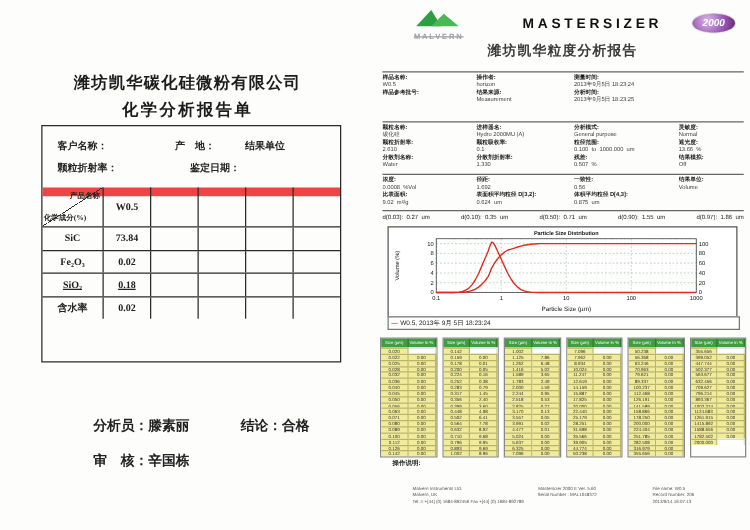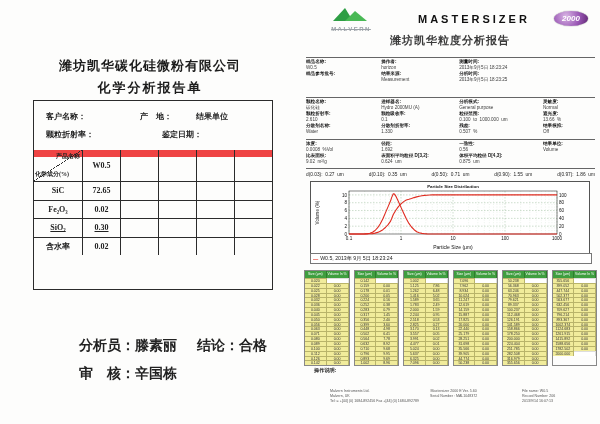--- a/index.html
+++ b/index.html
@@ -17,21 +17,21 @@
   .g-row{display:flex;border-bottom:1px solid #2b2b2b;}
   .g-row:last-child{border-bottom:none;justify-content:space-between;}
   .g-cell{border-right:1px solid #2b2b2b;display:flex;align-items:center;justify-content:center;
           font-size:8px;font-weight:bold;overflow:hidden;}
   .g-cell:last-child{border-right:none;}
   .c0{width:48px;flex:none;} .cx{flex:1;}
   #diag{position:relative;justify-content:flex-start;align-items:flex-start;
         background:linear-gradient(to bottom right,rgba(0,0,0,0) 49.4%,#2b2b2b 49.4%,#2b2b2b 50.6%,rgba(0,0,0,0) 50.6%);}
   #diag .dt{position:absolute;top:2px;right:2px;font-size:6px;font-weight:bold;}
   #diag .db{position:absolute;bottom:2px;left:1px;font-size:6px;font-weight:bold;}
-  .l-sign{position:absolute;font-size:14px;font-weight:bold;white-space:pre;}
+  .l-sign{position:absolute;font-size:11px;font-weight:bold;white-space:pre;}
   
   #right-doc{position:absolute;left:300px;top:0;width:300px;height:424px;}
   #malvern{position:absolute;left:28px;top:6px;width:46px;text-align:center;}
   #malvern-text{font-size:6px;font-weight:bold;color:#9aa0a6;letter-spacing:1.5px;text-decoration:line-through;}
   #msizer{position:absolute;left:118px;top:13px;font-size:11px;font-weight:bold;letter-spacing:3px;color:#111;}
   #badge2000{position:absolute;left:254px;top:11px;width:34px;height:15px;border-radius:50%;
              background:radial-gradient(circle at 35% 35%,#d9b6e4,#9b59b6 55%,#5e2570);
              color:#fff;font-size:8px;font-style:italic;font-weight:bold;
              display:flex;align-items:center;justify-content:center;box-shadow:0 0 1px #555;}
   #r-title{position:absolute;left:0;top:33px;width:300px;text-align:center;font-size:11px;font-weight:bold;
@@ -70,53 +70,53 @@
   <div id="left-doc">
     <div id="l-company" class="l-title">潍坊凯华碳化硅微粉有限公司</div>
     <div id="l-subtitle" class="l-title">化学分析报告单</div>
 
     <div id="l-table">
       <div id="l-info">
         <span class="inf" style="left:12px;top:10px">客户名称：</span>
         <span class="inf" style="left:106px;top:10px">产    地：</span>
         <span class="inf" style="left:162px;top:10px">结果单位</span>
         <span class="inf" style="left:12px;top:28px">颗粒折射率：</span>
-        <span class="inf" style="left:128px;top:28px">鉴定日期：</span>
+        <span class="inf" style="left:118px;top:28px">鉴定日期：</span>
       </div>
       <div id="l-grid">
           <div class="g-row" style="height: 31px;">
             <div class="g-cell c0" id="diag">
               <span class="dt">产品名称</span>
               <span class="db">化学成分(%)</span>
             </div>
             <div class="g-cell cx">W0.5</div>
             <div class="g-cell cx"></div>
             <div class="g-cell cx"></div>
             <div class="g-cell cx"></div>
             <div class="g-cell cx"></div>
           </div>
           <div class="g-row" style="height: 17.6px;">
             <div class="g-cell c0">SiC</div>
-            <div class="g-cell cx">72.65</div>
+            <div class="g-cell cx">73.84</div>
             <div class="g-cell cx"></div>
             <div class="g-cell cx"></div>
             <div class="g-cell cx"></div>
             <div class="g-cell cx"></div>
           </div>
           <div class="g-row" style="height: 17.6px;">
             <div class="g-cell c0">Fe₂O₃</div>
             <div class="g-cell cx">0.02</div>
             <div class="g-cell cx"></div>
             <div class="g-cell cx"></div>
             <div class="g-cell cx"></div>
             <div class="g-cell cx"></div>
           </div>
           <div class="g-row" style="height: 17.6px; text-decoration: underline;">
             <div class="g-cell c0">SiO₂</div>
-            <div class="g-cell cx">0.30</div>
+            <div class="g-cell cx">0.18</div>
             <div class="g-cell cx"></div>
             <div class="g-cell cx"></div>
             <div class="g-cell cx"></div>
             <div class="g-cell cx"></div>
           </div>
           <div class="g-row" style="height: 17.6px;">
             <div class="g-cell c0">含水率</div>
             <div class="g-cell cx">0.02</div>
             <div class="g-cell cx"></div>
             <div class="g-cell cx"></div>

